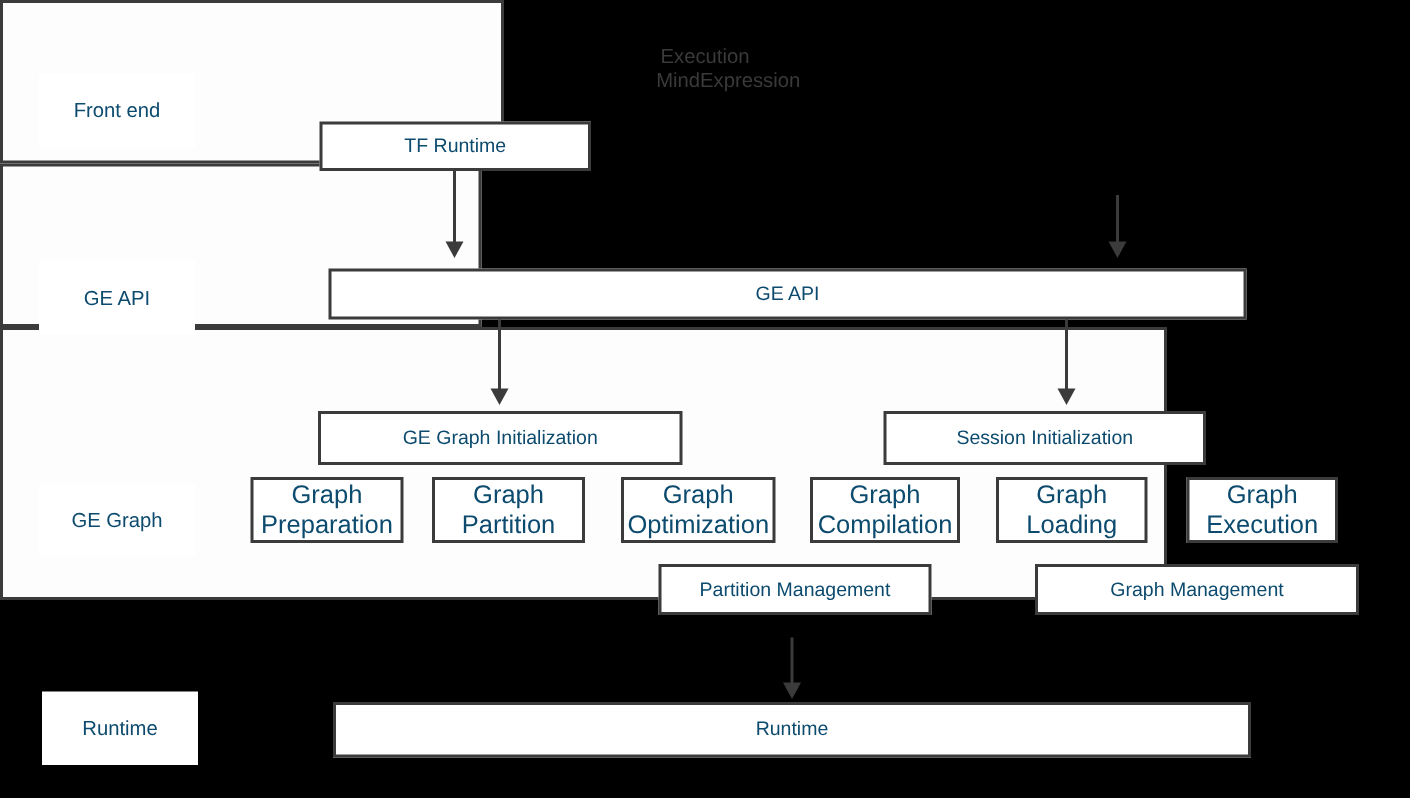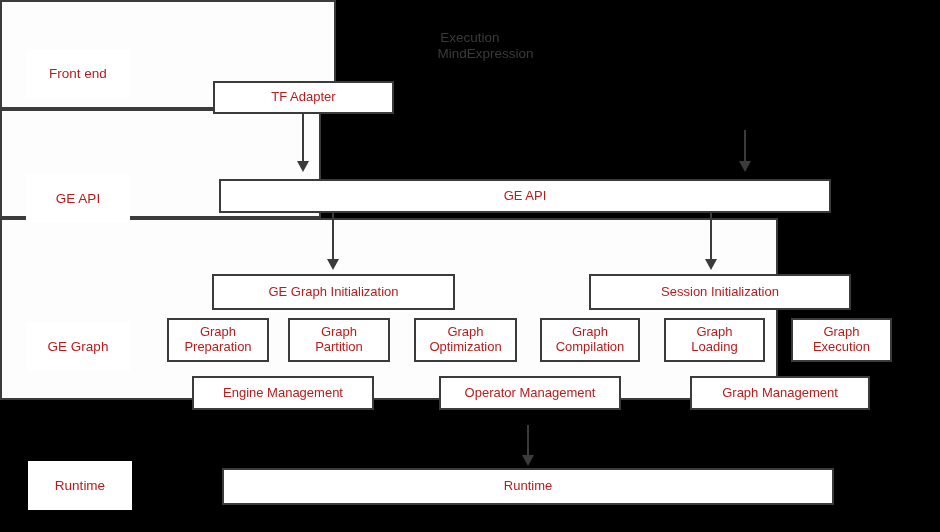--- a/index.html
+++ b/index.html
@@ -13,21 +13,21 @@
     height: 532px;
     background: #000000;
     font-family: "Liberation Sans", "DejaVu Sans", sans-serif;
     overflow: hidden;
   }
   
   .box {
     position: absolute;
     box-sizing: border-box;
     background: #ffffff;
-    color: #b91c1c;
+    color: #0c4a6e;
     display: flex;
     align-items: center;
     justify-content: center;
     text-align: center;
     line-height: 1.15;
     white-space: pre-line;
   }
   
   .tier-label {
     border: none;
@@ -44,21 +44,21 @@
   }
   .group-title {
     position: absolute;
     left: 0;
     right: 0;
     text-align: center;
     color: #3a3a3a;
     font-size: 13.5px;
   }
   .lbl-13 { font-size: 13px; }
-  .lbl-135 { font-size: 13px; text-align: center; }
+  .lbl-135 { font-size: 17px; text-align: center; }
   
   .conn {
     position: absolute;
     background: #3b3b3b;
     width: 2px;
   }
   .arrowhead {
     position: absolute;
     width: 0;
     height: 0;
@@ -76,21 +76,21 @@
 
   <div class="box tier-label" style="left:26px; top:174px; width:104px; height:49px;">GE API</div>
 
   <div class="box tier-label" style="left:26px; top:322px; width:104px; height:49px;">GE Graph</div>
 
   <div class="box tier-label" style="left:28px; top:461px; width:104px; height:49px;">Runtime</div>
 
   <div class="group" style="left:141px; top:25px; width:332px; height:105px;">
     <div class="group-title" style="top:30px;">Execution</div>
   </div>
-  <div class="box node lbl-13" style="left:213px; top:81px; width:181px; height:33px;">TF Adapter</div>
+  <div class="box node lbl-13" style="left:213px; top:81px; width:181px; height:33px;">TF Runtime</div>
 
   <div class="group" style="left:586px; top:25px; width:317px; height:105px;">
     <div class="group-title" style="top:46px;padding-left:31px;">MindExpression</div>
   </div>
 
   <div class="conn" style="left:302px; top:114px; height:49px;"></div>
   <div class="arrowhead" style="left:297px; top:161px;"></div>
 
   <div class="conn" style="left:744px; top:130px; height:33px;"></div>
   <div class="arrowhead" style="left:739px; top:161px;"></div>
@@ -99,37 +99,36 @@
 
   <div class="conn" style="left:332px; top:213px; height:47px;"></div>
   <div class="arrowhead" style="left:327px; top:259px;"></div>
 
   <div class="conn" style="left:710px; top:213px; height:47px;"></div>
   <div class="arrowhead" style="left:705px; top:259px;"></div>
 
   <div class="group" style="left:141px; top:247px; width:774px; height:178px;"></div>
 
   <div class="box node lbl-13" style="left:212px; top:274px; width:243px; height:36px;">GE Graph Initialization</div>
-  <div class="box node lbl-13" style="left:589px; top:274px; width:262px; height:36px;">Session Initialization</div>
+  <div class="box node lbl-13" style="left:589px; top:274px; width:215px; height:36px;">Session Initialization</div>
 
   <div class="box node lbl-135" style="left:167px; top:318px; width:102px; height:44px;">Graph
 Preparation</div>
   <div class="box node lbl-135" style="left:288px; top:318px; width:102px; height:44px;">Graph
 Partition</div>
   <div class="box node lbl-135" style="left:414px; top:318px; width:103px; height:44px;">Graph
 Optimization</div>
   <div class="box node lbl-135" style="left:540px; top:318px; width:100px; height:44px;">Graph
 Compilation</div>
   <div class="box node lbl-135" style="left:664px; top:318px; width:101px; height:44px;">Graph
 Loading</div>
   <div class="box node lbl-135" style="left:791px; top:318px; width:101px; height:44px;">Graph
 Execution</div>
 
-  <div class="box node lbl-13" style="left:192px; top:376px; width:182px; height:34px;">Engine Management</div>
-  <div class="box node lbl-13" style="left:439px; top:376px; width:182px; height:34px;">Operator Management</div>
-  <div class="box node lbl-13" style="left:690px; top:376px; width:180px; height:34px;">Graph Management</div>
+  <div class="box node lbl-13" style="left:439px; top:376px; width:182px; height:34px;">Partition Management</div>
+  <div class="box node lbl-13" style="left:690px; top:376px; width:216px; height:34px;">Graph Management</div>
 
   <div class="conn" style="left:527px; top:425px; height:32px;"></div>
   <div class="arrowhead" style="left:522px; top:455px;"></div>
 
   <div class="box node lbl-13" style="left:222px; top:468px; width:612px; height:37px;">Runtime</div>
 
 </div>
 
 </body></html>

